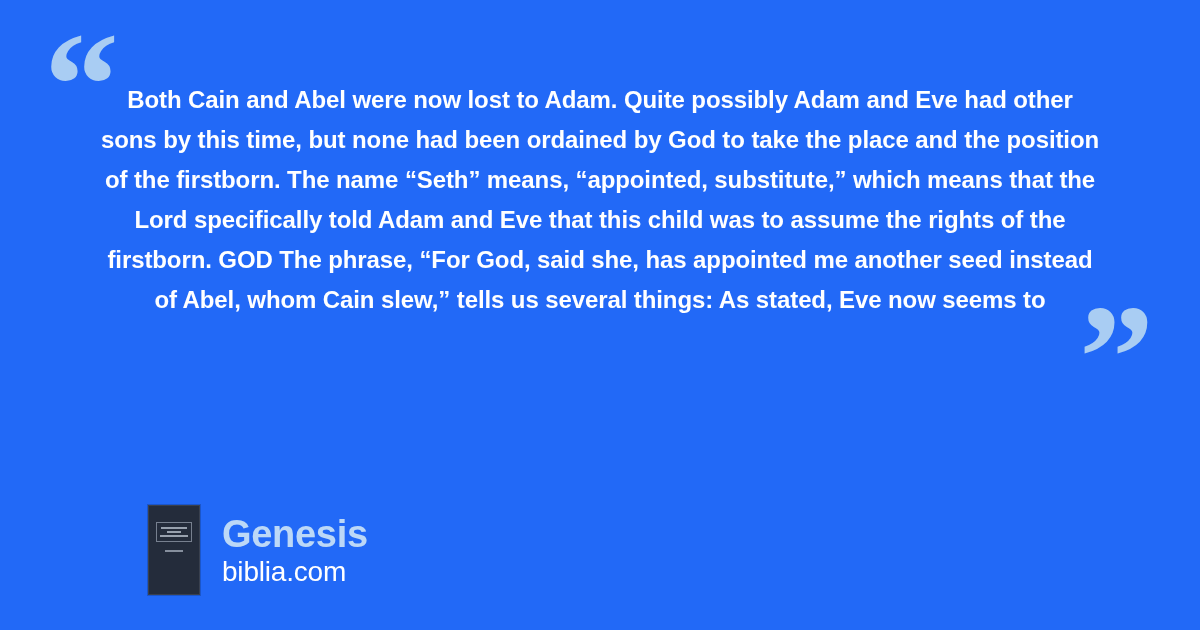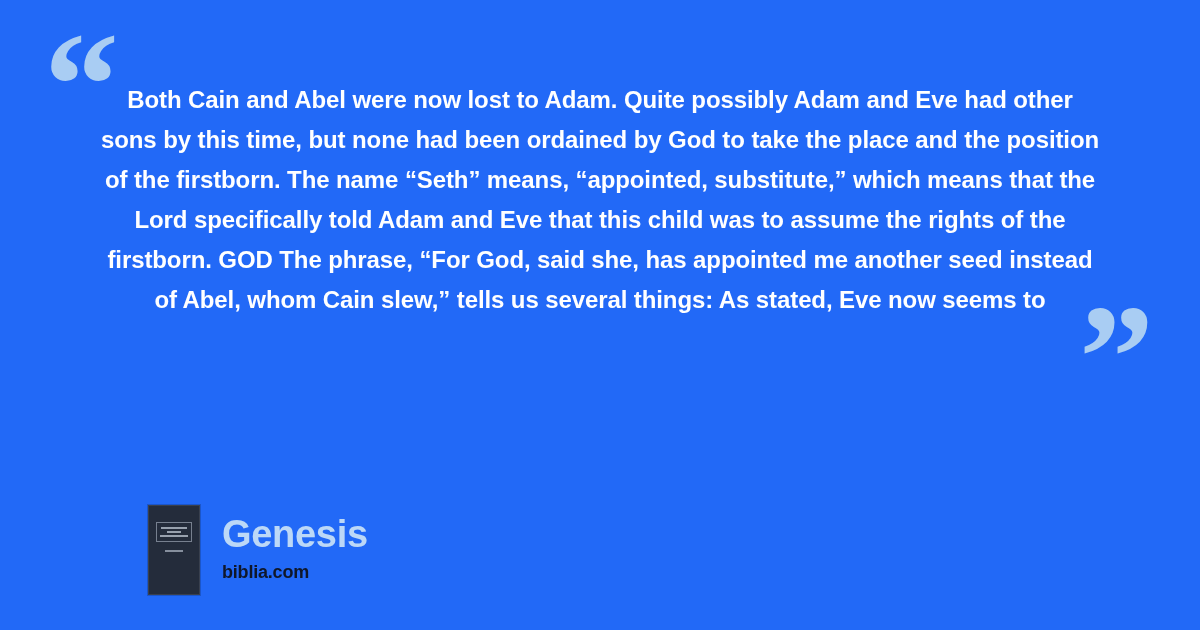--- a/index.html
+++ b/index.html
@@ -118,23 +118,23 @@
     gap: 2px;
   }
   .book-title {
     color: #BCD8F7;
     font-size: 38px;
     font-weight: 700;
     line-height: 42px;
     letter-spacing: -0.3px;
   }
   .site-name {
-    color: #0f172a;
-    font-size: 18px;
-    font-weight: 700;
+    color: #ffffff;
+    font-size: 28px;
+    font-weight: 400;
     line-height: 30px;
     letter-spacing: -0.2px;
   }
 </style>
 </head>
 <body>
 
 <div class="quote-card">
 
   <span class="mark mark-open">“</span>

